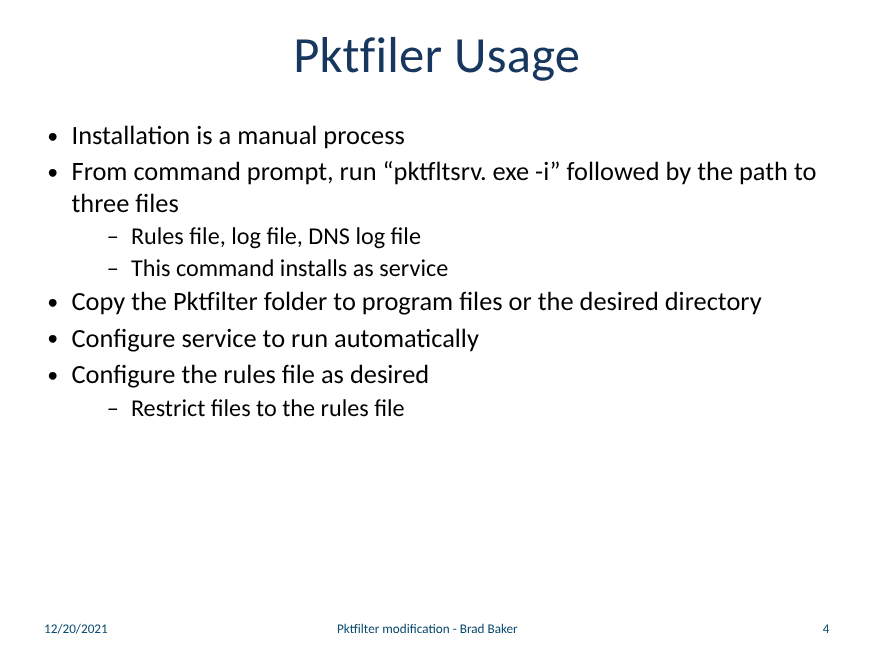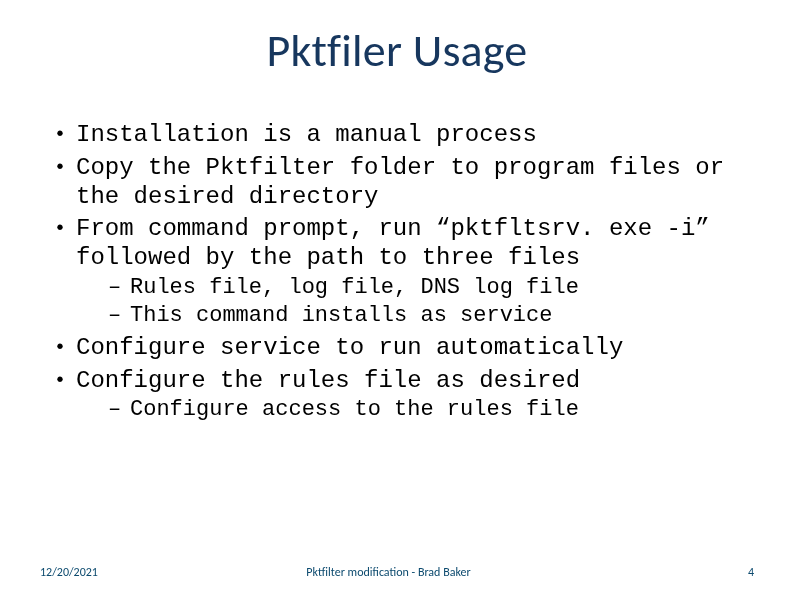--- a/index.html
+++ b/index.html
@@ -33,23 +33,22 @@
     position: absolute;
     top: 110px;
     left: 35px;
     right: 35px;
     font-size: 24px;
     line-height: 1.2;
     color: #000000;
   }
   ul.lvl1 {
     list-style: none;
-    margin: 11px;
+    margin: 0;
     padding: 0;
-    font-family: Liberation Mono, monospace;
   }
   ul.lvl1 > li {
     position: relative;
     padding-left: 30px;
     margin: 0 0 4px 0;
   }
   ul.lvl1 > li::before {
     content: "•";
     position: absolute;
     left: 8px;
@@ -111,41 +110,41 @@
 <div class="slide">
 
   <div class="title">Pktfiler Usage</div>
 
   <div class="body">
     <ul class="lvl1">
       <li>
         <span>Installation is a manual process</span>
       </li>
       <li>
-        <span>Copy the Pktfilter folder to program files or the desired directory</span>
-      </li>
-      <li>
         <span>From command prompt, run “pktfltsrv. exe -i” followed by the path to three files</span>
         <ul class="lvl2">
           <li>
             <span>Rules file, log file, DNS log file</span>
           </li>
           <li>
             <span>This command installs as service</span>
           </li>
         </ul>
       </li>
       <li>
+        <span>Copy the Pktfilter folder to program files or the desired directory</span>
+      </li>
+      <li>
         <span>Configure service to run automatically</span>
       </li>
       <li>
         <span>Configure the rules file as desired</span>
         <ul class="lvl2">
           <li>
-            <span>Configure access to the rules file</span>
+            <span>Restrict files to the rules file</span>
           </li>
         </ul>
       </li>
     </ul>
   </div>
 
   <div class="footer">
     <span class="date">12/20/2021</span>
     <span class="center">Pktfilter modification - Brad Baker</span>
     <span class="num">4</span>

